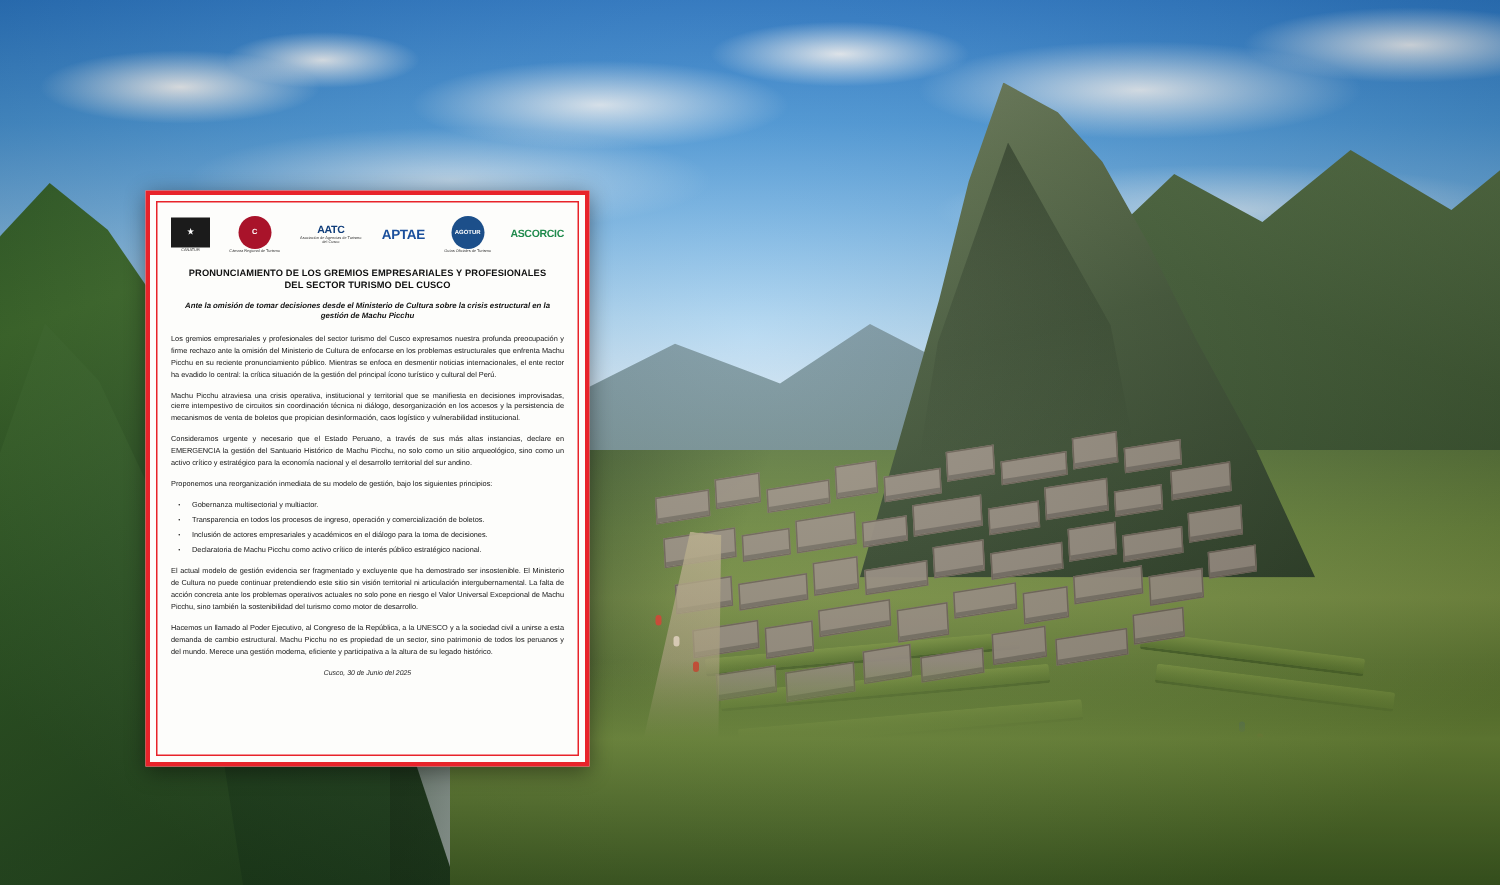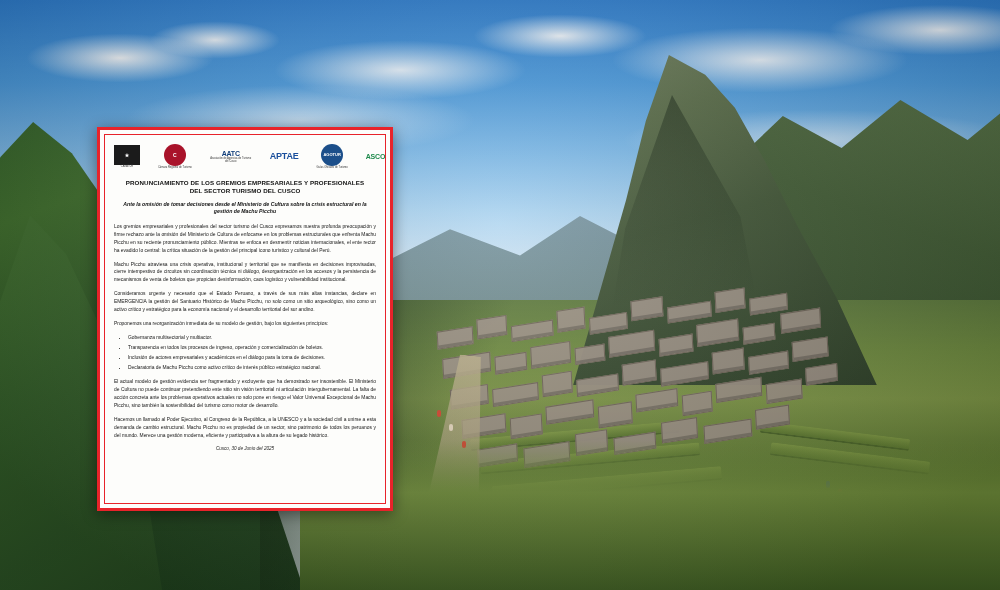--- a/index.html
+++ b/index.html
@@ -155,21 +155,21 @@
     inset: 4px;
     border: 1px solid #e8232a;
     padding: 6px 9px 4px 9px;
     box-sizing: border-box;
     overflow: hidden;
   }
   .logos {
     display: flex;
     align-items: center;
     justify-content: space-between;
-    gap: 18px;
+    gap: 3px;
     height: 30px;
     margin: 1px 0 7px 0;
   }
   .logo {
     flex: 0 0 auto;
     display: flex;
     flex-direction: column;
     align-items: center;
     justify-content: center;
     line-height: 1;

